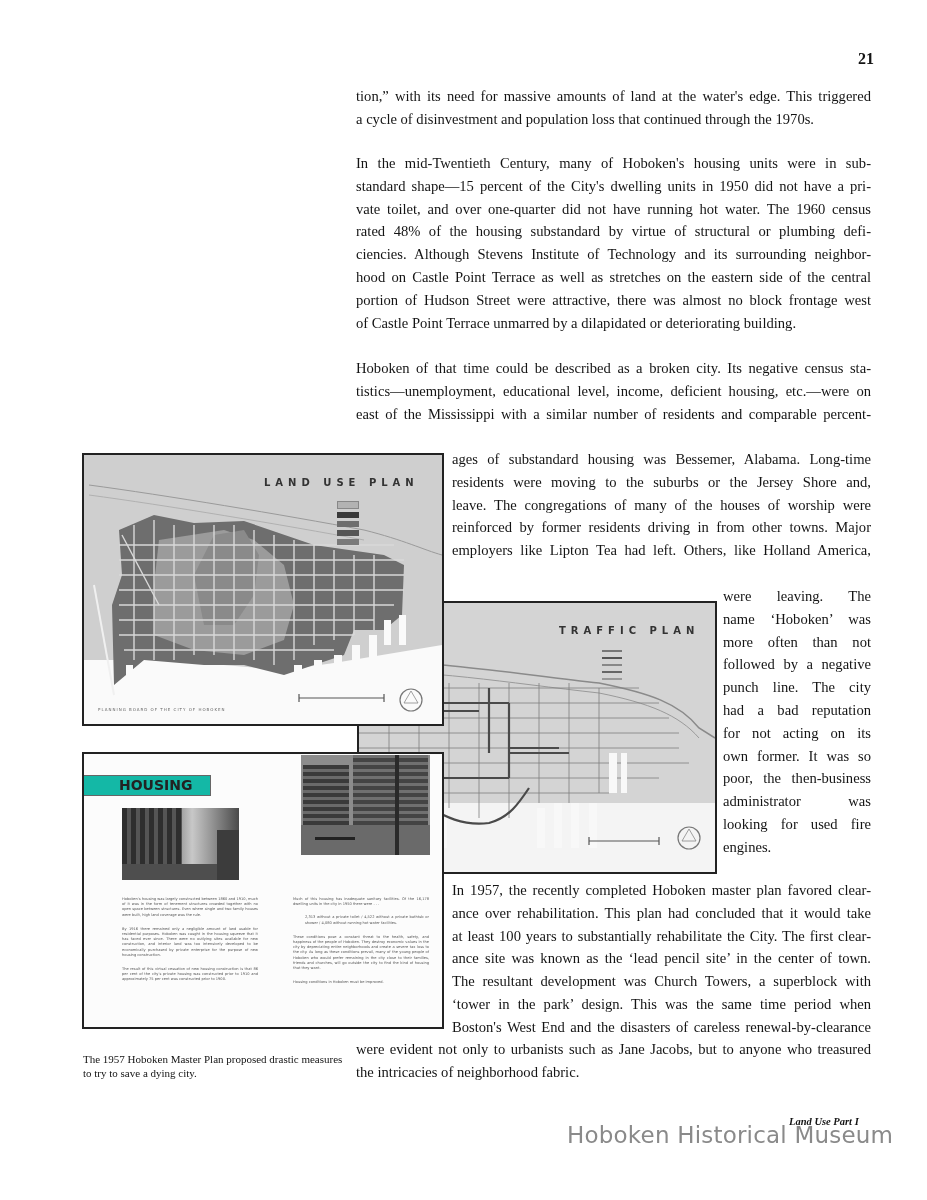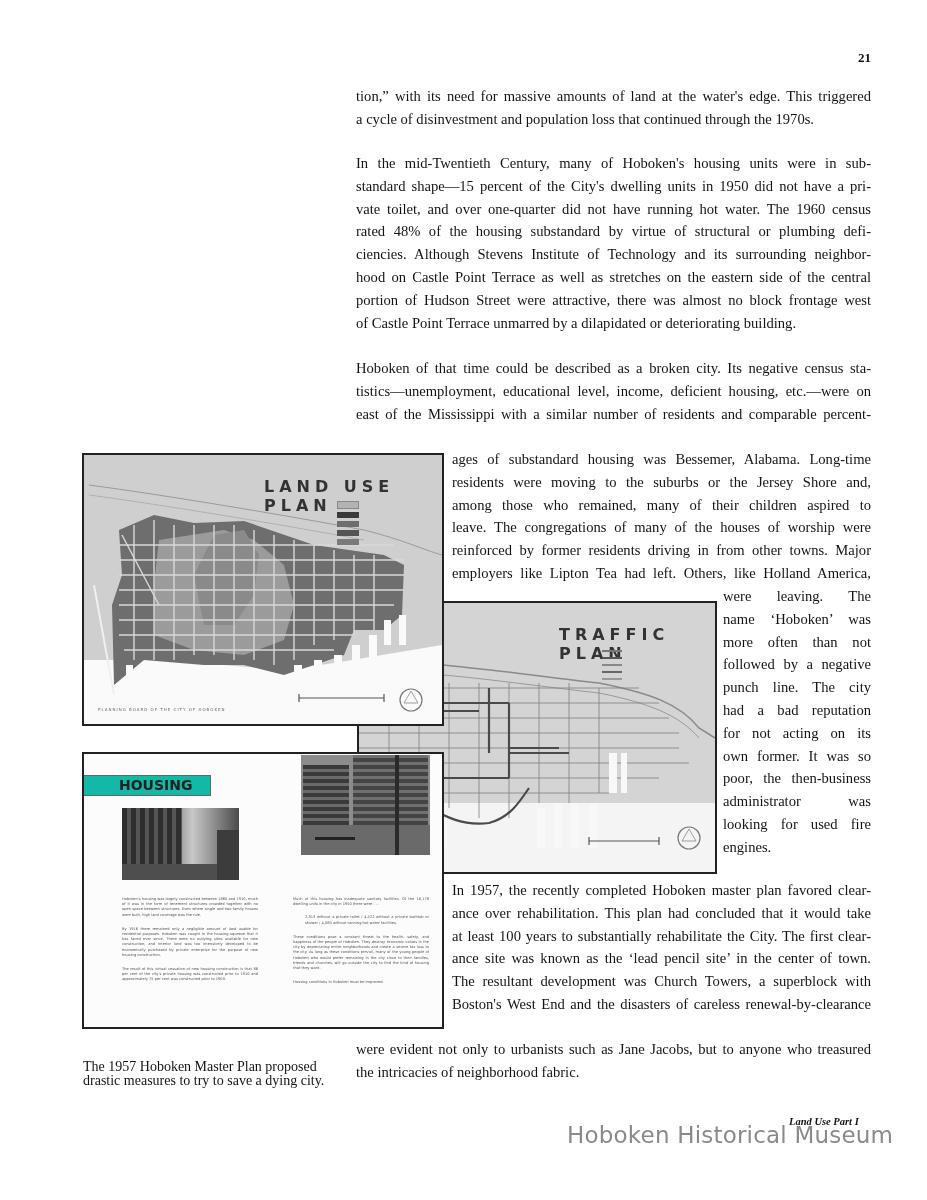--- a/index.html
+++ b/index.html
@@ -1,27 +1,27 @@
 <!DOCTYPE html>
 <html><head>
 <meta charset="utf-8">
 <style>
   html, body { margin:0; padding:0; }
   body { width:927px; height:1200px; background:#ffffff; position:relative; overflow:hidden;
          font-family:"Liberation Serif", "DejaVu Serif", serif; color:#141414; }
   .abs { position:absolute; }
-  .pnum { left:858px; top:50px; font-size:13px; font-weight:bold; }
+  .pnum { left:858px; top:50px; font-size:16px; font-weight:bold; }
   .para { position:absolute; font-size:14.6px; line-height:22.8px; text-align:justify; }
   .para .ln { display:block; white-space:nowrap; text-align:justify; text-align-last:justify; }
   .para .ln.last { text-align-last:left; }
   .fig { position:absolute; border:2px solid #222; background:#d6d6d6; overflow:hidden; box-sizing:border-box; }
-  .caption { left:83px; top:1052px; width:260px; font-size:14px; line-height:14px;margin-top:8px; }
+  .caption { left:83px; top:1052px; width:260px; font-size:11px; line-height:14px; }
   .footer-sec { left:789px; top:1116px; font-size:10.5px; font-style:italic; font-weight:bold; }
   .watermark { left:567px; top:1122px; font-family:"DejaVu Sans", sans-serif; font-size:23px; color:#8a8a8a; letter-spacing:0.2px; }
-  .map-title { font-family:"DejaVu Sans", sans-serif; font-weight:bold; letter-spacing:5px; color:#333; font-size:16px; }
+  .map-title { font-family:"DejaVu Sans", sans-serif; font-weight:bold; letter-spacing:5px; color:#333; font-size:10px; }
   .hs-title { font-family:"DejaVu Sans", sans-serif; font-weight:bold; font-size:14px; color:#222; }
   .tiny { font-family:"DejaVu Sans", sans-serif; font-size:3.6px; line-height:5.2px; color:#555; text-align:justify; }
 </style>
 </head>
 <body>
 
 <div class="abs pnum">21</div>
 
 <div class="para" style="left:356px; top:85px; width:515px;">
   <span class="ln">tion,” with its need for massive amounts of land at the water's edge.  This triggered</span>
@@ -41,21 +41,20 @@
 
 <div class="para" style="left:356px; top:357px; width:515px;">
   <span class="ln">Hoboken of that time could be described as a broken city.  Its negative census sta-</span>
   <span class="ln">tistics—unemployment, educational level, income, deficient housing, etc.—were on</span>
   <span class="ln">east of the Mississippi with a similar number of residents and comparable percent-</span>
 </div>
 
 <div class="para" style="left:452px; top:448px; width:419px;">
   <span class="ln">ages of substandard housing was Bessemer, Alabama.  Long-time</span>
   <span class="ln">residents were moving to the suburbs or the Jersey Shore and,</span>
-  <span class="ln">among those who remained, many of their children aspired to</span>
   <span class="ln">leave.  The congregations of many of the houses of worship were</span>
   <span class="ln">reinforced by former residents driving in from other towns. Major</span>
   <span class="ln">employers like Lipton Tea had left. Others, like Holland America,</span>
 </div>
 
 <div class="para" style="left:723px; top:585px; width:148px;">
   <span class="ln">were  leaving.    The</span>
   <span class="ln">name ‘Hoboken’ was</span>
   <span class="ln">more often than not</span>
   <span class="ln">followed by a negative</span>
@@ -68,20 +67,21 @@
   <span class="ln">looking for used fire</span>
   <span class="ln last">engines.</span>
 </div>
 
 <div class="para" style="left:452px; top:879px; width:419px;">
   <span class="ln">In 1957, the recently completed Hoboken master plan favored clear-</span>
   <span class="ln">ance over rehabilitation.  This plan had concluded that it would take</span>
   <span class="ln">at least 100 years to substantially rehabilitate the City.  The first clear-</span>
   <span class="ln">ance site was known as the ‘lead pencil site’ in the center of town.</span>
   <span class="ln">The resultant development was Church Towers, a superblock with</span>
+  <span class="ln">‘tower in the park’ design.  This was the same time period when</span>
   <span class="ln">Boston's West End and the disasters of careless renewal-by-clearance</span>
 </div>
 <div class="para" style="left:356px; top:1038px; width:515px;">
   <span class="ln">were evident not only to urbanists such as Jane Jacobs, but to anyone who treasured</span>
   <span class="ln last">the intricacies of neighborhood fabric.</span>
 </div>
 
 <div class="fig" style="left:357px; top:601px; width:360px; height:273px; background:#0ea5e9;">
   <svg width="356" height="269" viewBox="0 0 356 269" style="position:absolute; left:0; top:0;">
     <rect x="0" y="0" width="356" height="269" fill="#d4d4d4"></rect>

